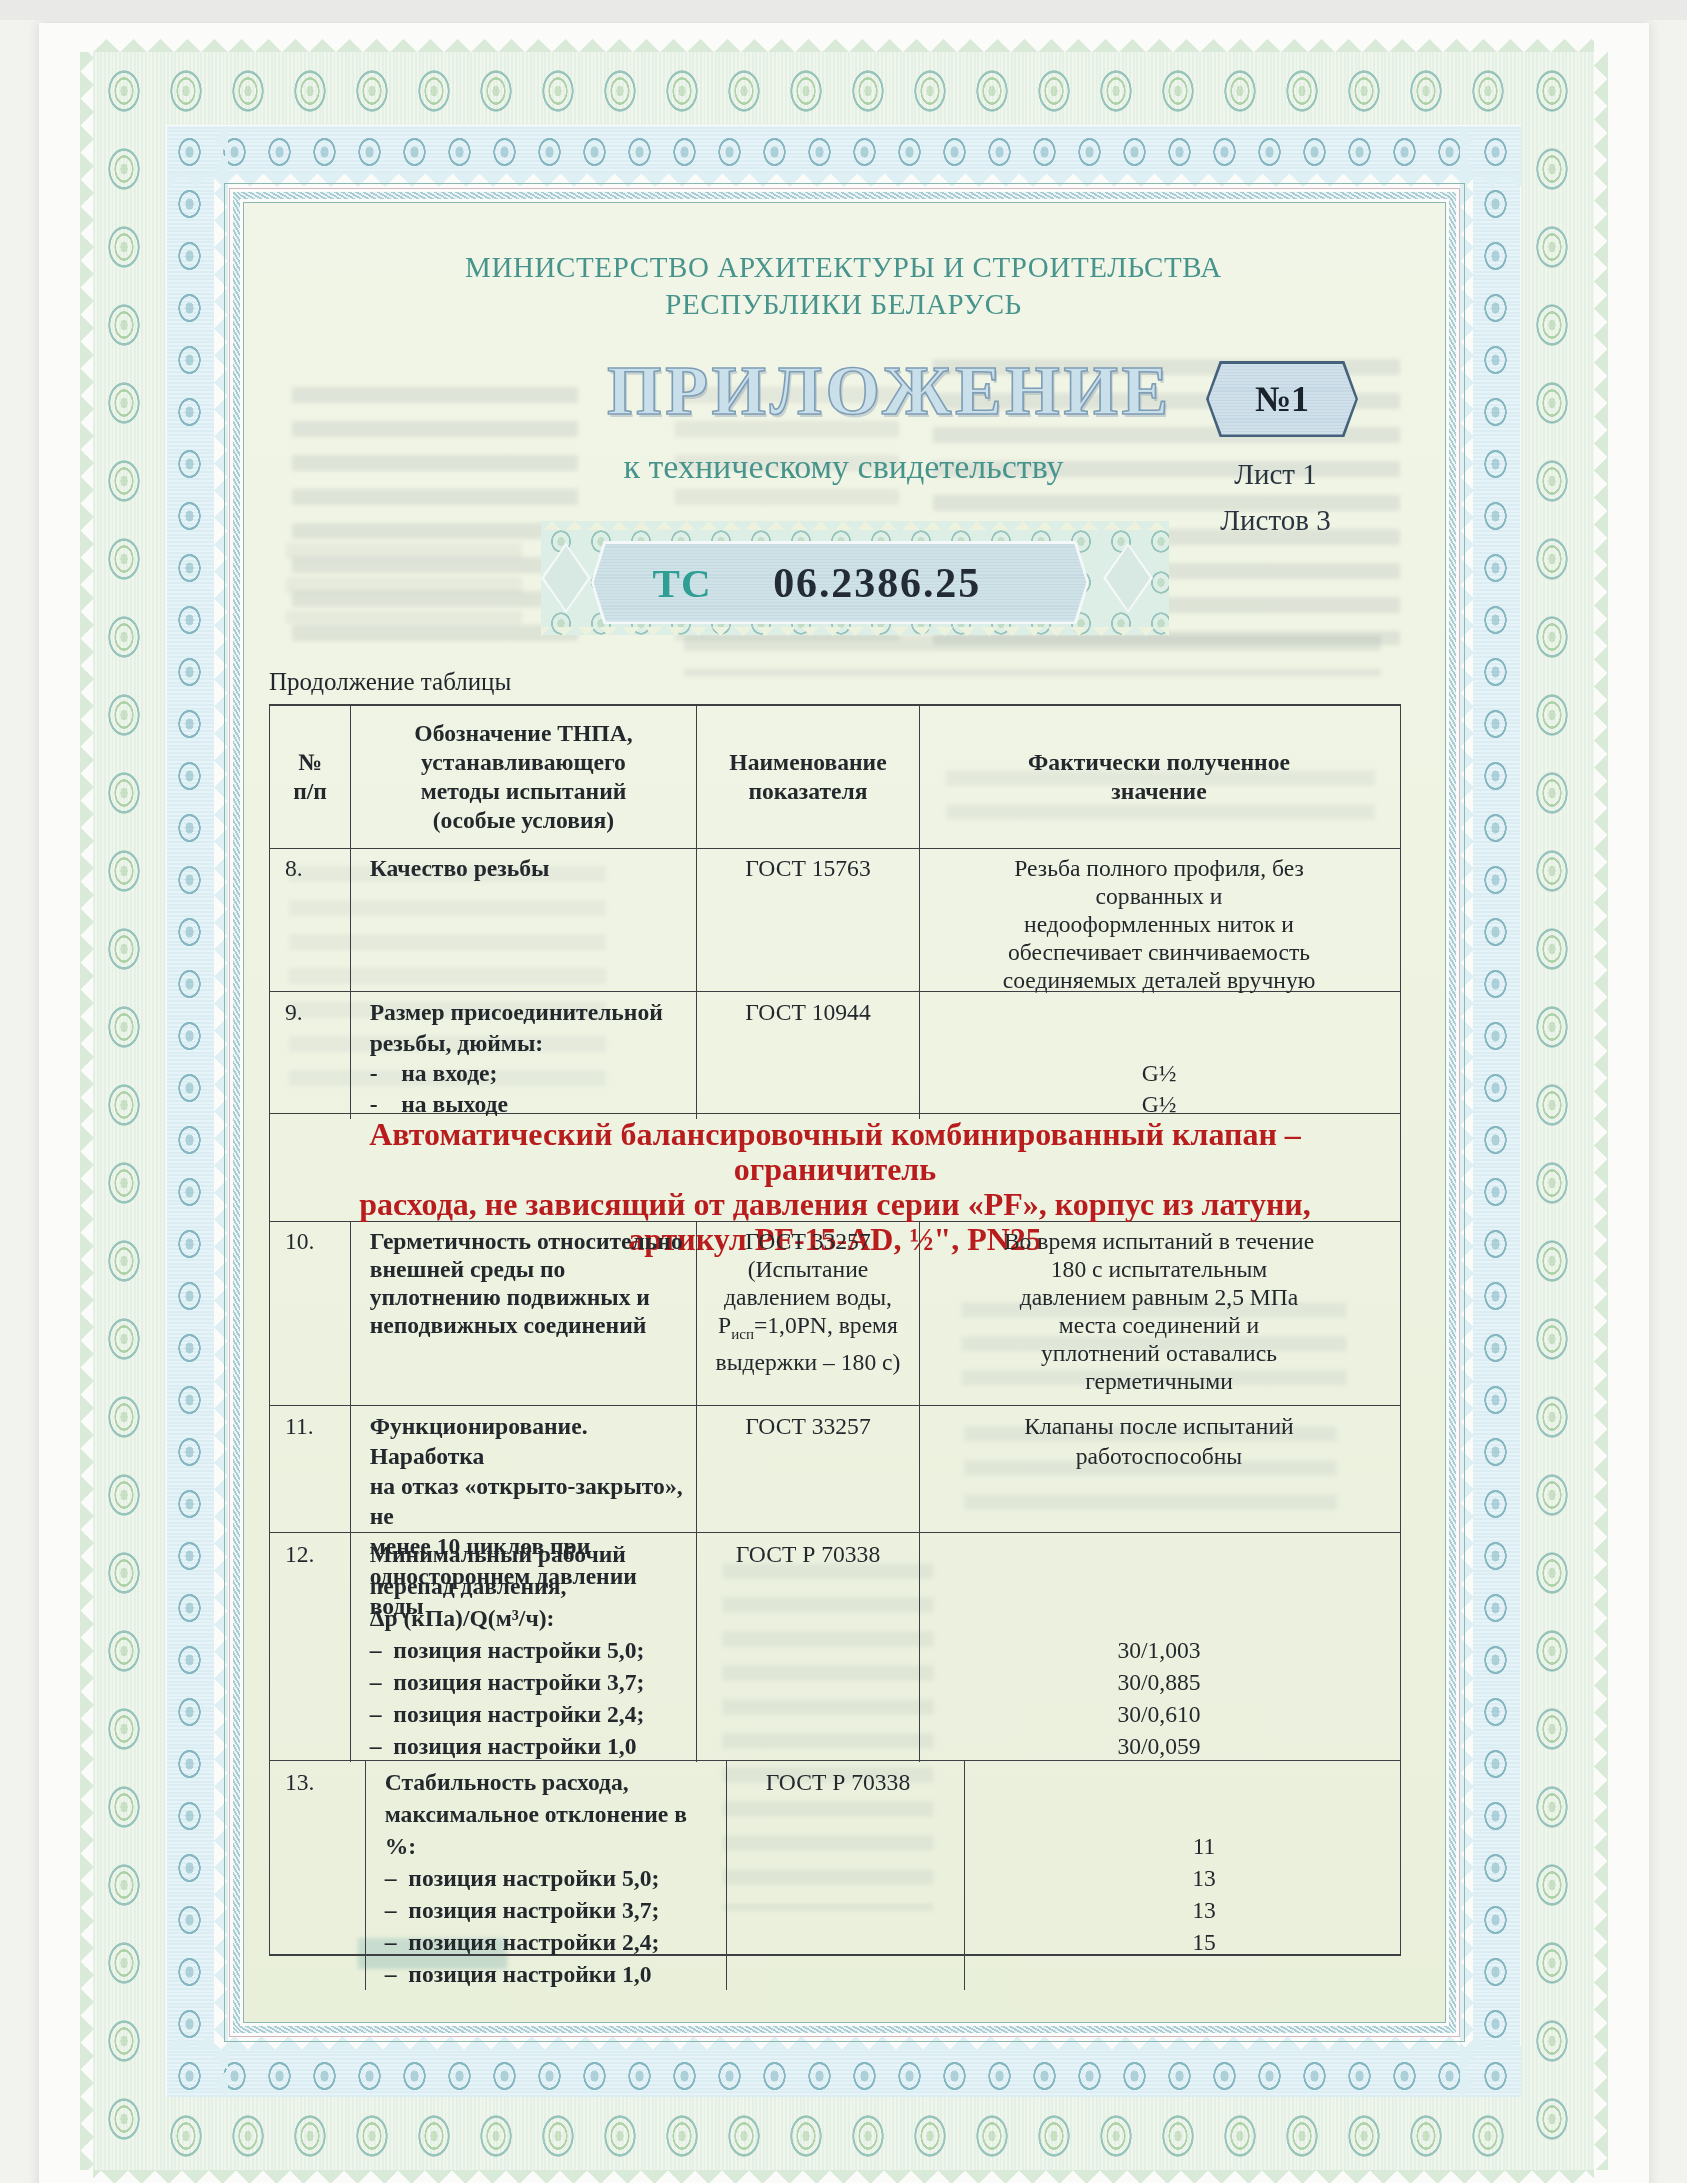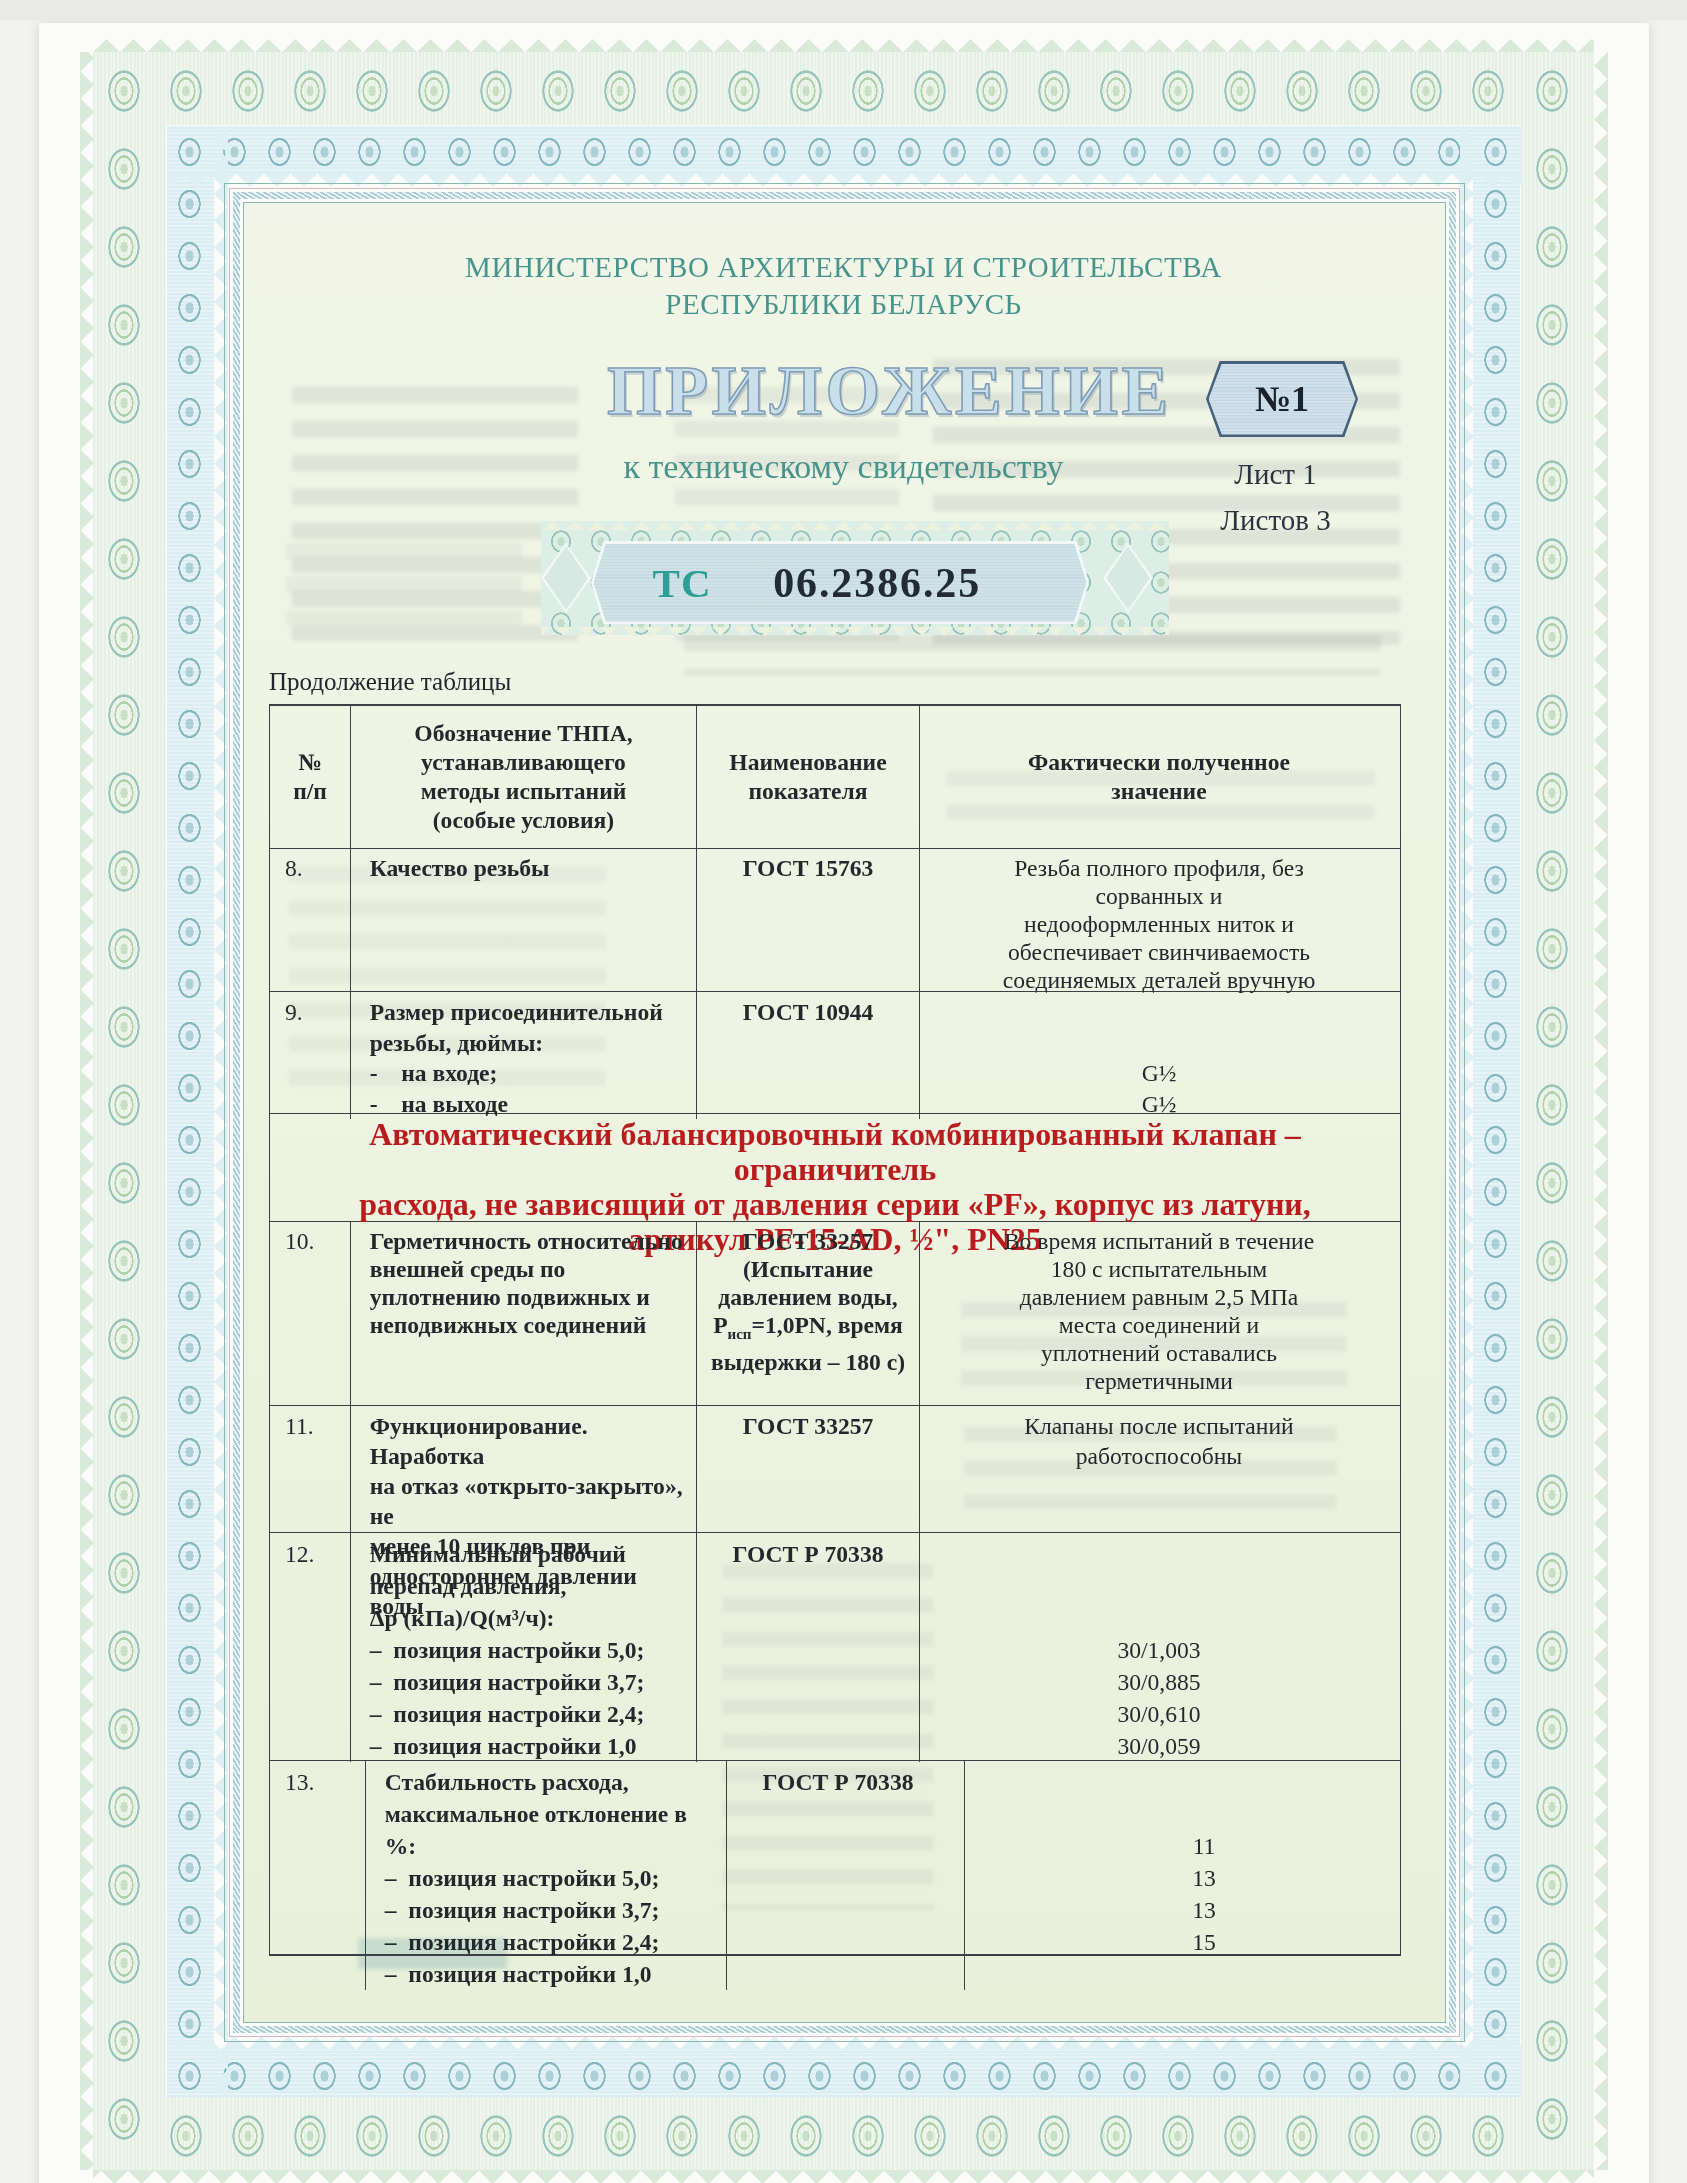--- a/index.html
+++ b/index.html
@@ -82,21 +82,21 @@
   .thead,.trow{display:grid;grid-template-columns:80px 346px 223px 479px;
                border-bottom:1.9px solid #3c4043;box-sizing:border-box;}
   .thead{height:143px;}
   .trow:last-child{border-bottom:none;gap:15px;}
   .cell{box-sizing:border-box;white-space:pre-line;font-size:23.6px;padding-top:5px;}
   .cell + .cell{border-left:1.2px solid #3c4043;}
   .thead .cell{display:flex;align-items:center;justify-content:center;text-align:center;
                font-weight:bold;line-height:29px;padding:0 3.7px;}
   .cell.num{padding-left:15px;}
   .cell.name{padding-left:18.7px;padding-right:6.2px;text-align:left;font-weight:bold;}
-  .cell.tnpa{text-align:center;padding-left:3.7px;padding-right:3.7px;font-weight:bold;}
+  .cell.tnpa{text-align:center;padding-left:3.7px;padding-right:3.7px;}
   .cell.value{text-align:center;padding-left:5px;padding-right:5px;}
   .trow:nth-of-type(1){height:143px;line-height:28px;}  
   .trow:nth-of-type(2){height:122px;line-height:30.5px;}  
   .trow:nth-of-type(3){height:108px;}                   
   .trow:nth-of-type(4){height:184px;line-height:28px;}  
   .trow:nth-of-type(5){height:127px;line-height:30px;}  
   .trow:nth-of-type(6){height:228px;line-height:32px;}  
   .trow:nth-of-type(7){height:193px;line-height:32px;}  
   .trow.banner{display:block;text-align:center;font-weight:bold;font-size:32px;
                line-height:35px;padding-top:2.5px;white-space:pre-line;color:#b91c1c;}

